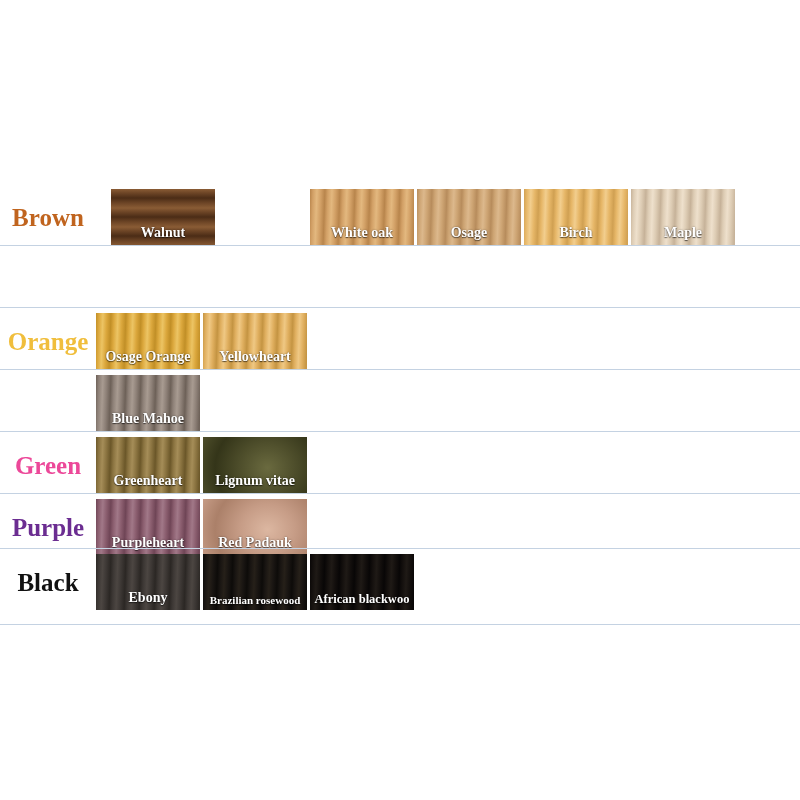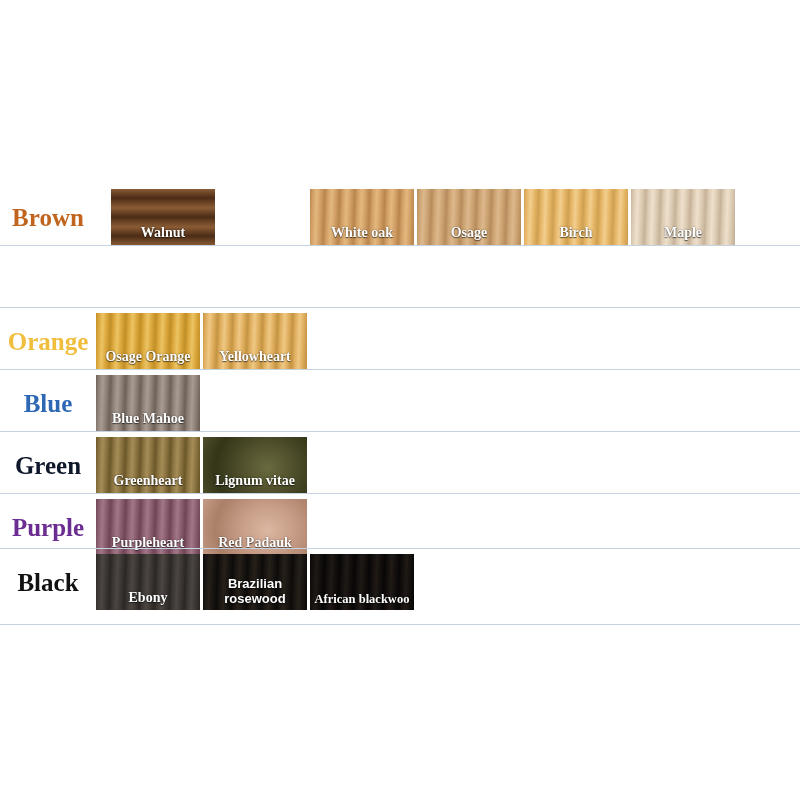--- a/index.html
+++ b/index.html
@@ -54,22 +54,22 @@
     text-align:center;
     color:#ffffff;
     font-weight:bold;
     font-size:14px;
     line-height:1.05;
     text-shadow:0 1px 1px rgba(0,0,0,0.55), 0 0 2px rgba(0,0,0,0.45);
     padding:0 3px;
     white-space:nowrap;
   }
   .swatch .cap.sans {
-    font-family:Liberation Sans, sans-serif;
-    font-size:13px;
+    font-family:Liberation Serif, serif;
+    font-size:11px;
     white-space:normal;
     bottom:3px;
     line-height:1.15;
   }
   .swatch .cap.small { font-size:12.5px; }
 </style>
 </head>
 <body>
 
 <div id="chart" style="background: rgb(255, 255, 255); border-radius: 27px;">
@@ -101,28 +101,27 @@
       <div class="swatch" style="left: 96px; width: 104px; background: rgb(219, 167, 60);">
         <div class="tex" style="background: repeating-linear-gradient(92deg, rgb(193, 143, 39) 0px, rgb(219, 167, 60) 3px, rgb(236, 196, 100) 7px, rgb(219, 167, 60) 11px, rgb(193, 143, 39) 15px), linear-gradient(rgb(236, 196, 100) 0%, rgb(219, 167, 60) 45%, rgb(193, 143, 39) 100%);"></div>
         <div class="cap">Osage Orange</div>
       </div>
       <div class="swatch" style="left: 203px; width: 104px; background: rgb(223, 174, 94);">
         <div class="tex" style="background: repeating-linear-gradient(92deg, rgb(196, 148, 66) 0px, rgb(223, 174, 94) 3px, rgb(239, 200, 132) 7px, rgb(223, 174, 94) 11px, rgb(196, 148, 66) 15px), linear-gradient(rgb(239, 200, 132) 0%, rgb(223, 174, 94) 45%, rgb(196, 148, 66) 100%);"></div>
         <div class="cap">Yellowheart</div>
       </div>
     </div>
     <div class="row" style="top: 372px; height: 62px;">
-      <div class="label" style="color: rgb(46, 104, 181);">Blue</div>
       <div class="swatch" style="left: 96px; width: 104px; background: rgb(141, 128, 119);">
         <div class="tex" style="background: repeating-linear-gradient(92deg, rgb(109, 97, 88) 0px, rgb(141, 128, 119) 3px, rgb(168, 155, 145) 7px, rgb(141, 128, 119) 11px, rgb(109, 97, 88) 15px), linear-gradient(rgb(168, 155, 145) 0%, rgb(141, 128, 119) 45%, rgb(109, 97, 88) 100%);"></div>
         <div class="cap">Blue Mahoe</div>
       </div>
     </div>
     <div class="row" style="top: 434px; height: 62px;">
-      <div class="label" style="color: #0f172a;">Green</div>
+      <div class="label" style="color: #ec4899;">Green</div>
       <div class="swatch" style="left: 96px; width: 104px; background: rgb(138, 115, 64);">
         <div class="tex" style="background: repeating-linear-gradient(92deg, rgb(107, 87, 41) 0px, rgb(138, 115, 64) 3px, rgb(165, 141, 88) 7px, rgb(138, 115, 64) 11px, rgb(107, 87, 41) 15px), linear-gradient(rgb(165, 141, 88) 0%, rgb(138, 115, 64) 45%, rgb(107, 87, 41) 100%);"></div>
         <div class="cap">Greenheart</div>
       </div>
       <div class="swatch" style="left: 203px; width: 104px; background: rgb(78, 78, 43);">
         <div class="tex" style="background: radial-gradient(70% 120% at 62% 55%, rgb(106, 106, 63) 0%, rgb(78, 78, 43) 38%, rgb(52, 53, 25) 72%, rgb(78, 78, 43) 100%), repeating-linear-gradient(96deg, rgb(52, 53, 25) 0px, rgb(78, 78, 43) 5px, rgb(106, 106, 63) 11px, rgb(78, 78, 43) 17px);"></div>
         <div class="cap">Lignum vitae</div>
       </div>
     </div>
     <div class="row" style="top: 496px; height: 62px;">

